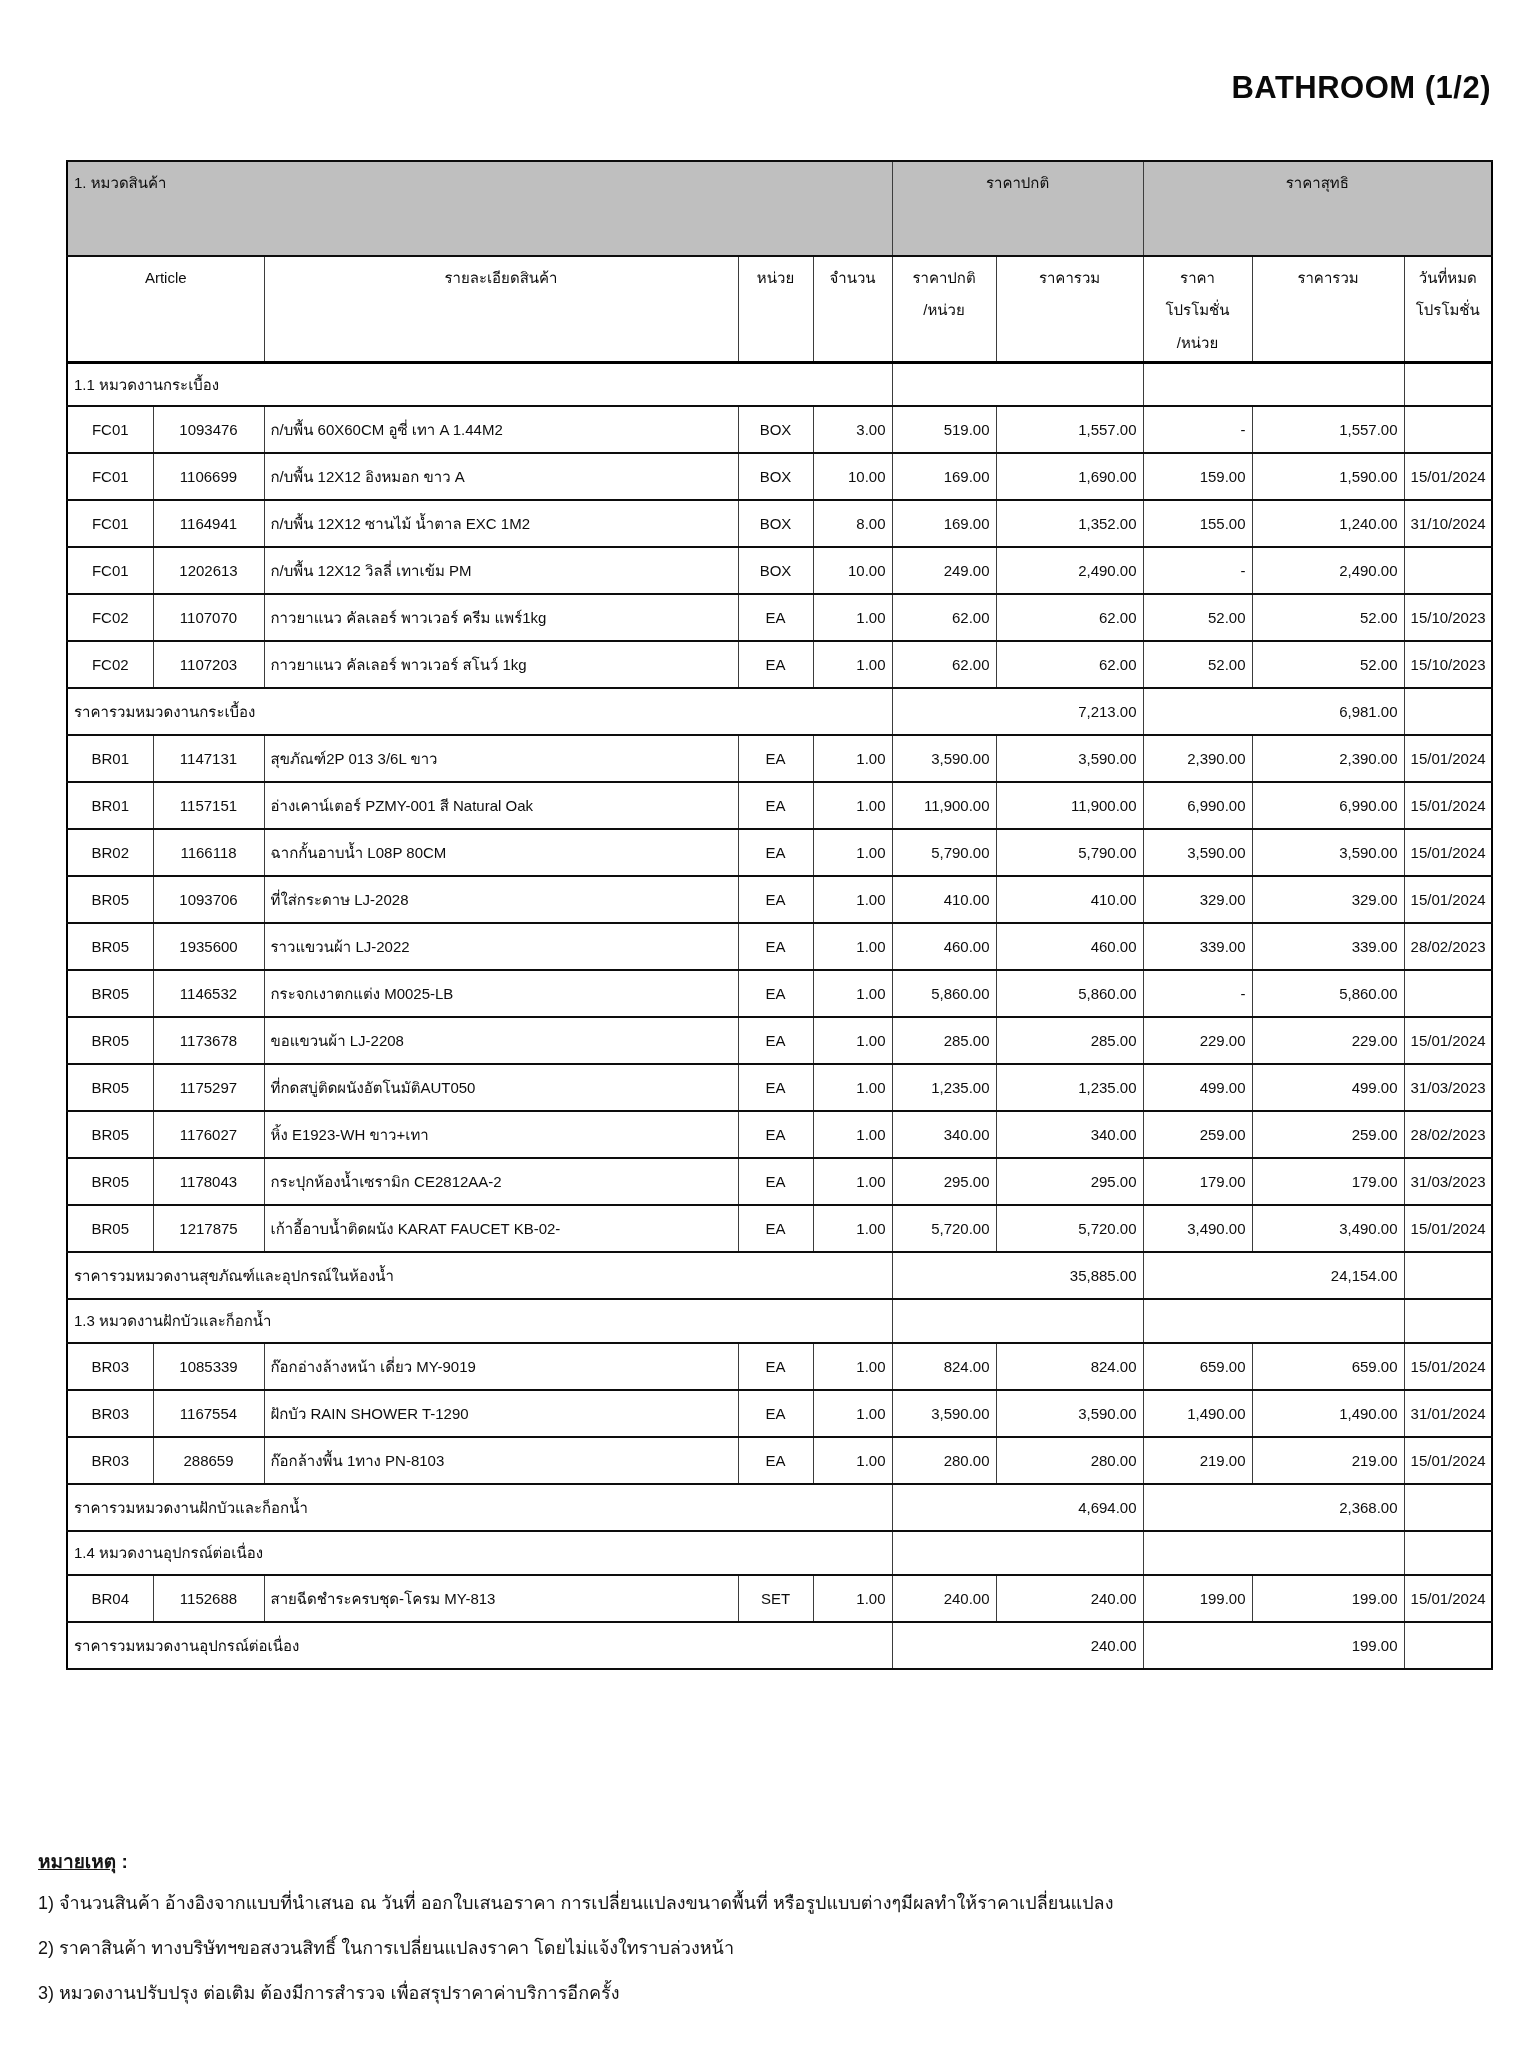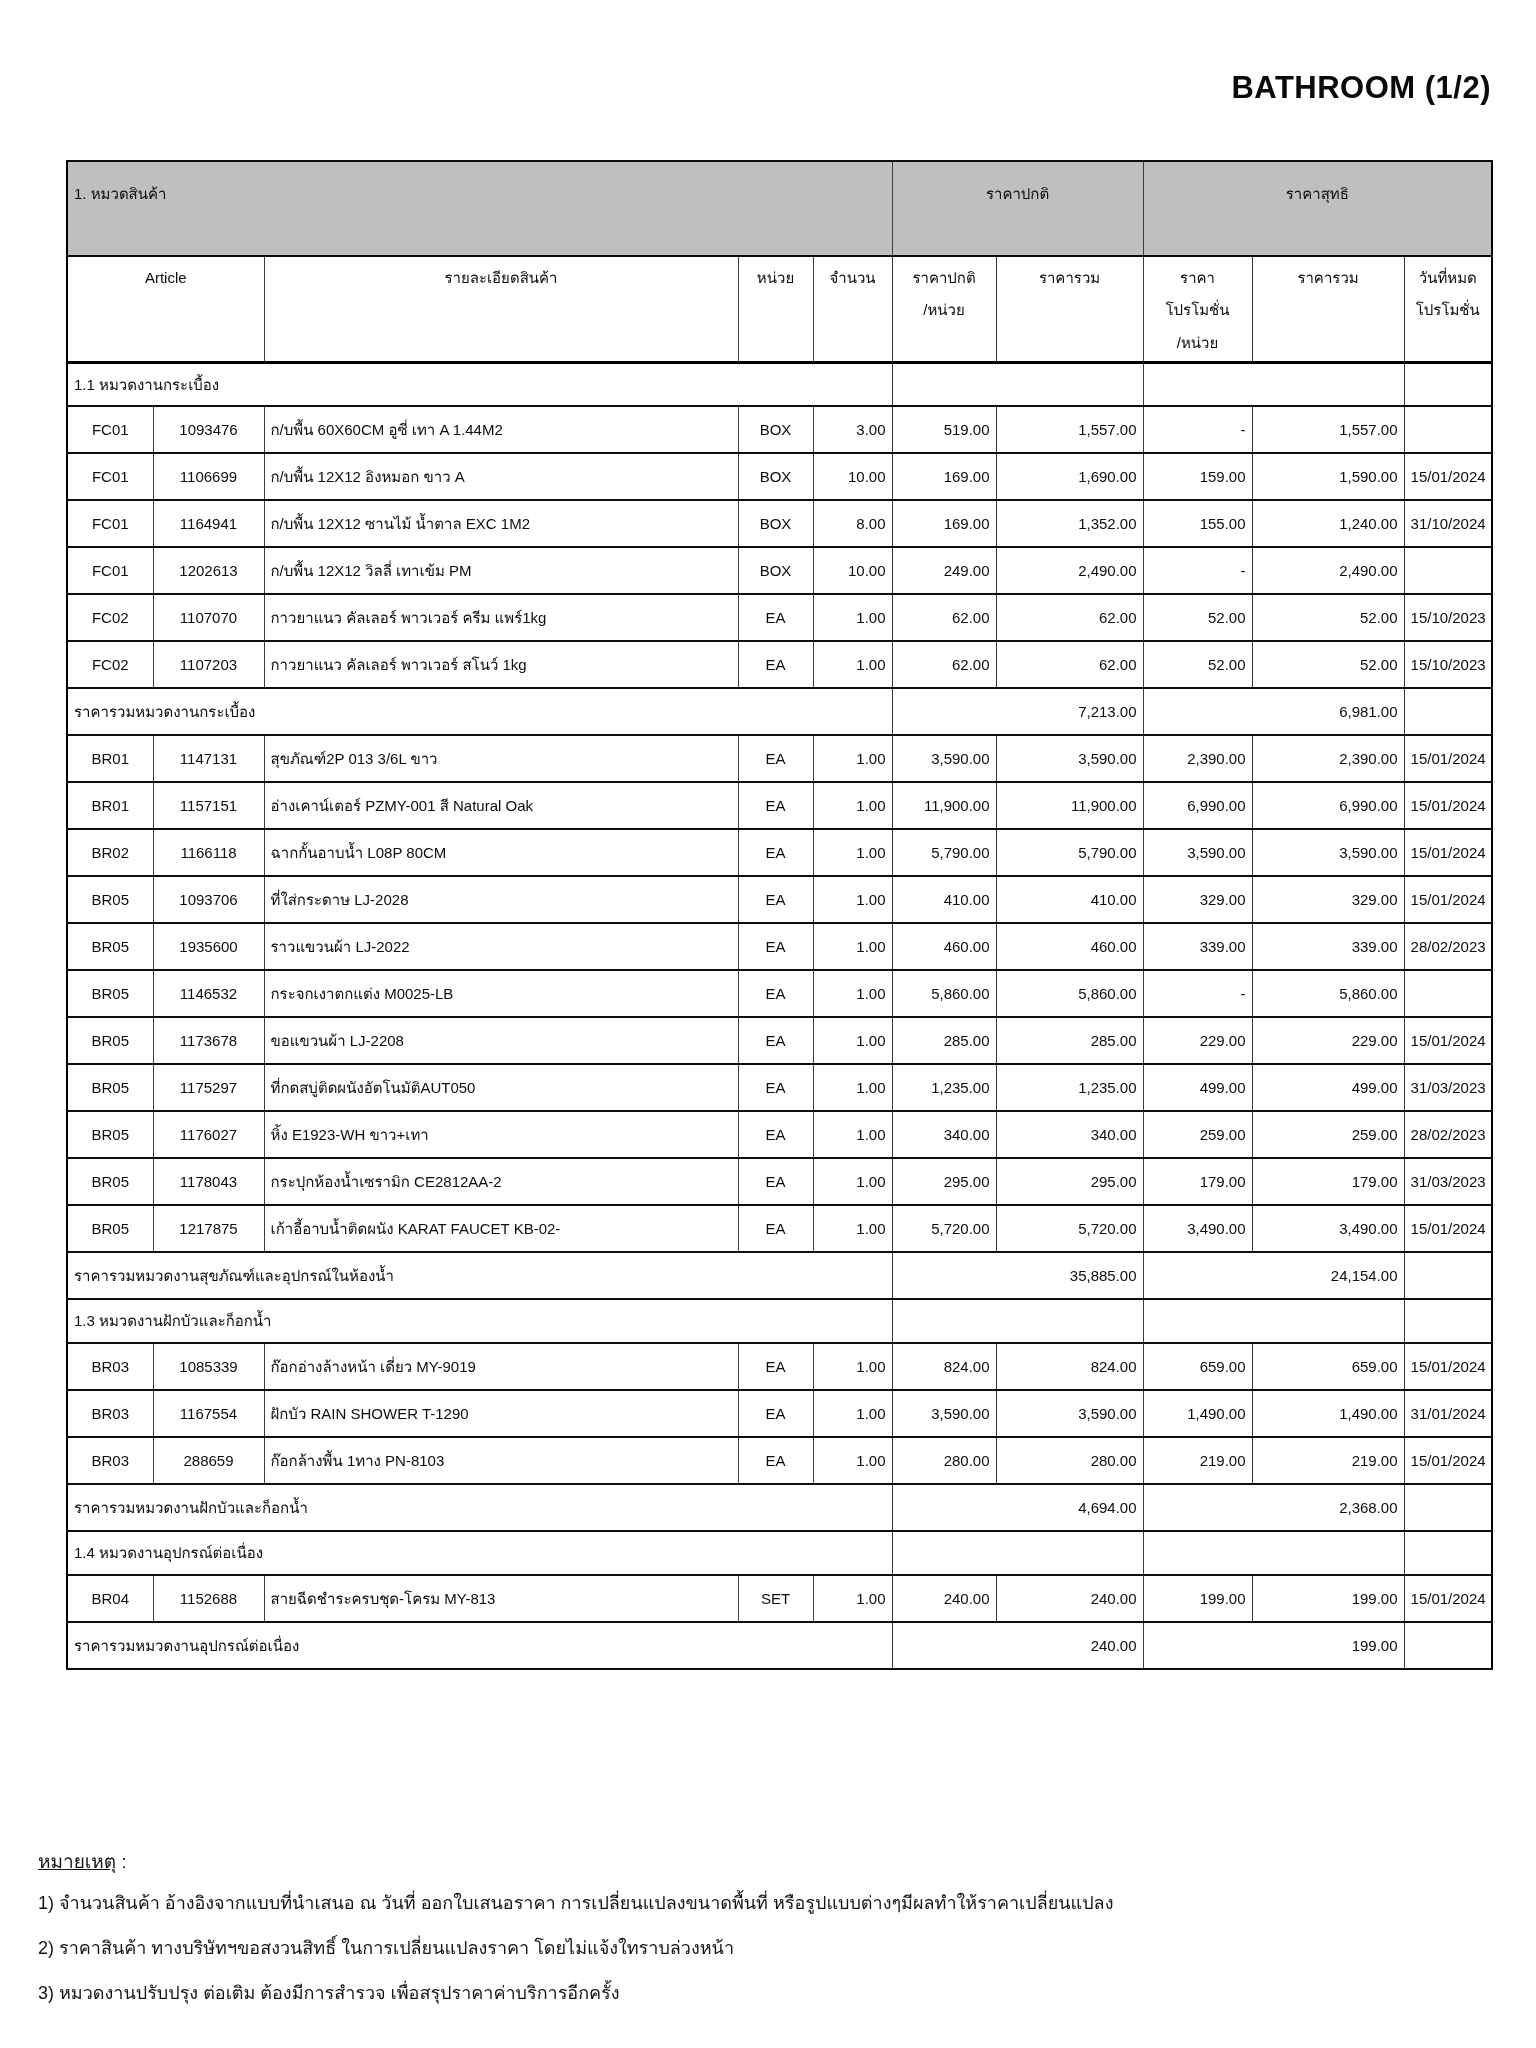--- a/index.html
+++ b/index.html
@@ -37,21 +37,21 @@
     padding: 2px 6px;
     overflow: hidden;
     vertical-align: middle;
   }
   table.quote { border: 2px solid #000; }
   
   tr.row-gray { height: 95px; }
   tr.row-gray td {
     background: #bfbfbf;
     vertical-align: top;
-    padding-top: 20px;
+    padding-top: 9px;
     border-bottom: 1px solid #000;
     font-size: 15px;
   }
   td.gray-left { text-align: left; padding-left: 13px; }
   td.gray-center { text-align: center; }
   
   tr.row-colhead { height: 103px; }
   tr.row-colhead td {
     vertical-align: top;
     text-align: center;
@@ -72,21 +72,21 @@
   td.c-right  { text-align: right; padding-right: 7px; }
   td.pad-label { padding-left: 14px; }
   
   .notes {
     position: absolute;
     left: 38px; top: 1846px;
     width: 1460px;
     font-size: 18px;
     color: #141414;
   }
-  .notes-heading { margin: 0 0 14px 0; font-size: 19px; }
+  .notes-heading { margin: 0 0 14px 0; font-size: 19px; font-weight: bold; }
   .notes-heading .u { text-decoration: underline; }
   .note-line { margin: 0 0 19px 0; line-height: 1.45; }
 </style>
 </head>
 <body>
 
 <div class="page">
 
   <div class="doc-title">BATHROOM (1/2)</div>
 

